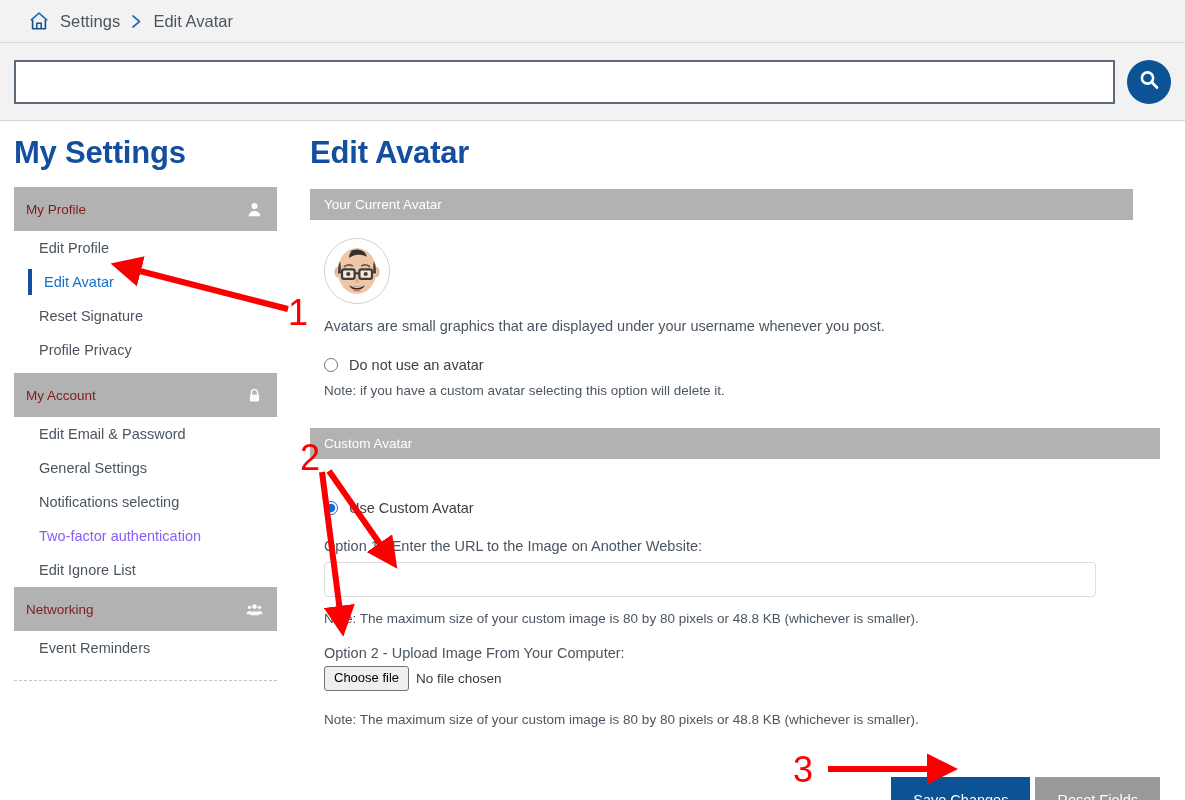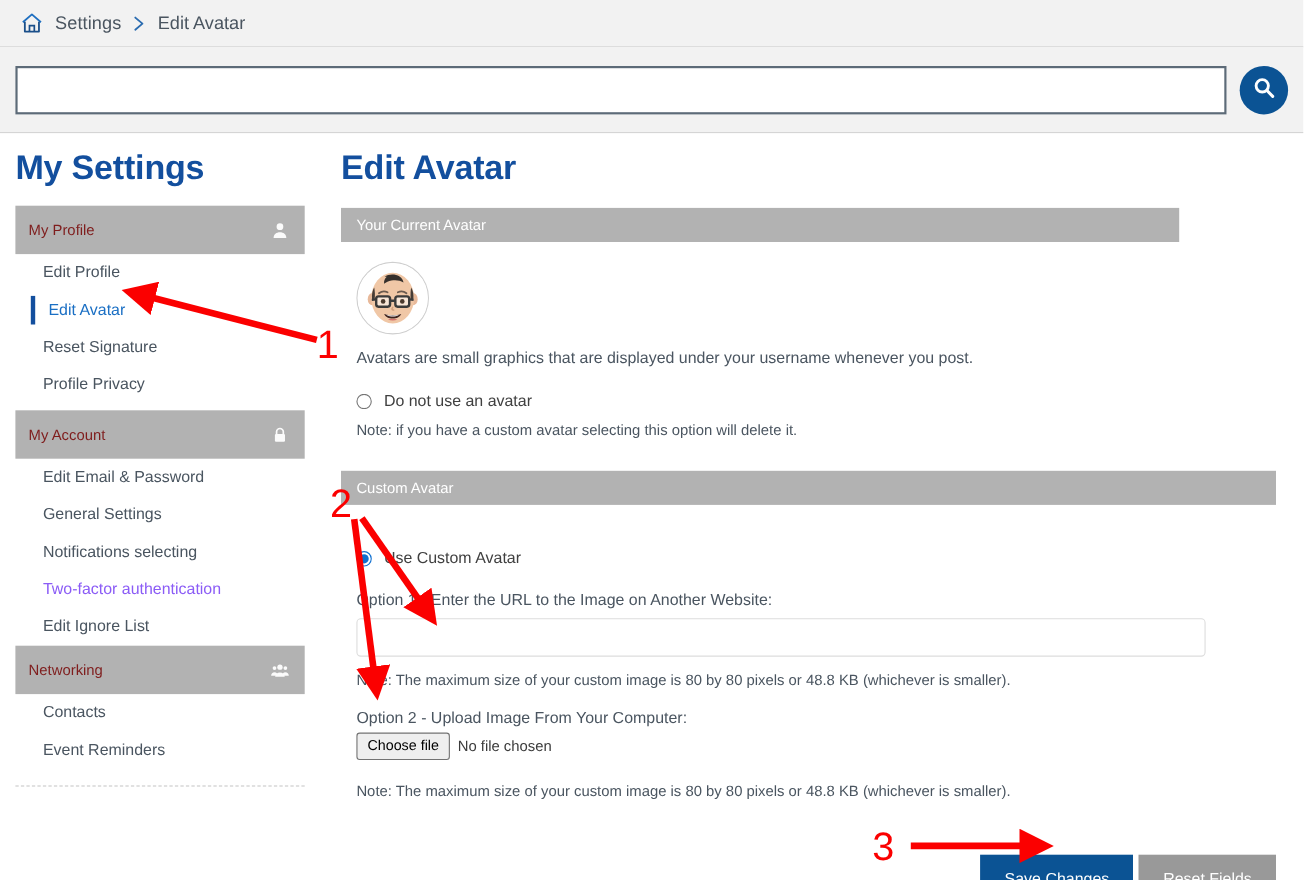--- a/index.html
+++ b/index.html
@@ -13,21 +13,21 @@
     overflow: hidden;
   }
 
   
   .breadcrumb-bar {
     height: 43px;
     background: #f2f2f2;
     border-bottom: 1px solid #d8d8d8;
     display: flex;
     align-items: center;
-    padding-left: 18px;
+    padding-left: 28px;
     gap: 10px;
   }
   .home-icon { width: 22px; height: 22px; display: block; }
   .crumb-link {
     font-size: 16.5px;
     color: #4a5560;
     letter-spacing: .1px;
   }
   .crumb-sep { display: block; width: 13px; height: 15px; }
   .crumb-current {
@@ -134,21 +134,21 @@
   .panel-head {
     background: #b2b2b2;
     color: #ffffff;
     height: 31px;
     display: flex;
     align-items: center;
     padding-left: 14px;
     font-size: 13.5px;
   }
   .panel-head.full-width { width: 100%; }
-  .panel-head.short { width: 762px; }
+  .panel-head.short { width: 823px; }
 
   .panel-body { padding: 18px 0 0 14px; }
 
   .avatar-circle {
     width: 66px; height: 66px;
     border-radius: 50%;
     border: 1px solid #cfcfcf;
     background: #ffffff;
     overflow: hidden;
     display: block;
@@ -325,21 +325,20 @@
           <circle cx="4.6" cy="7.2" r="2.2"></circle>
             <circle cx="17.4" cy="7.2" r="2.2"></circle>
           <circle cx="11" cy="6.2" r="3.1"></circle>
           <path d="M0.6 16.2c0-2.6 1.8-4.2 4-4.2s4 1.6 4 4.2z"></path>
           <path d="M13.4 16.2c0-2.6 1.8-4.2 4-4.2s4 1.6 4 4.2z"></path>
           <path d="M5.4 17.4c0-3.1 2.4-5 5.6-5s5.6 1.9 5.6 5z"></path>
         </svg>
       </span>
     </div>
     <ul class="nav-list">
-      <li class="nav-item">Contacts</li>
       <li class="nav-item">Event Reminders</li>
     </ul>
     <div class="sidebar-divider"></div>
   </aside>
 
   <main class="content">
     <h1 class="content-title">Edit Avatar</h1>
 
     <div class="panel-head short">Your Current Avatar</div>
     <div class="panel-body">

